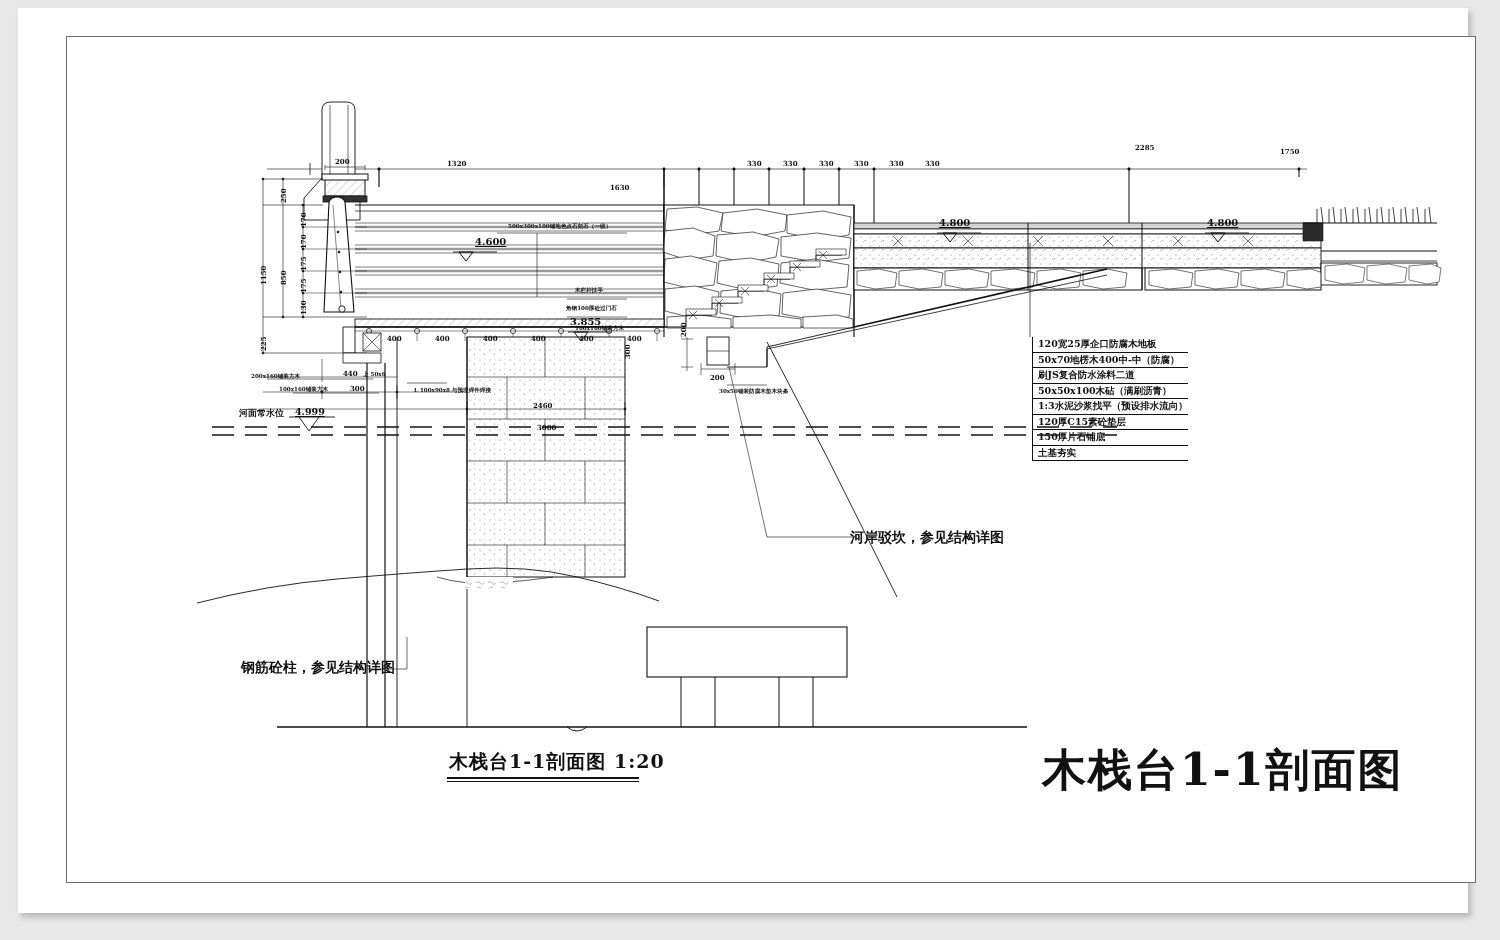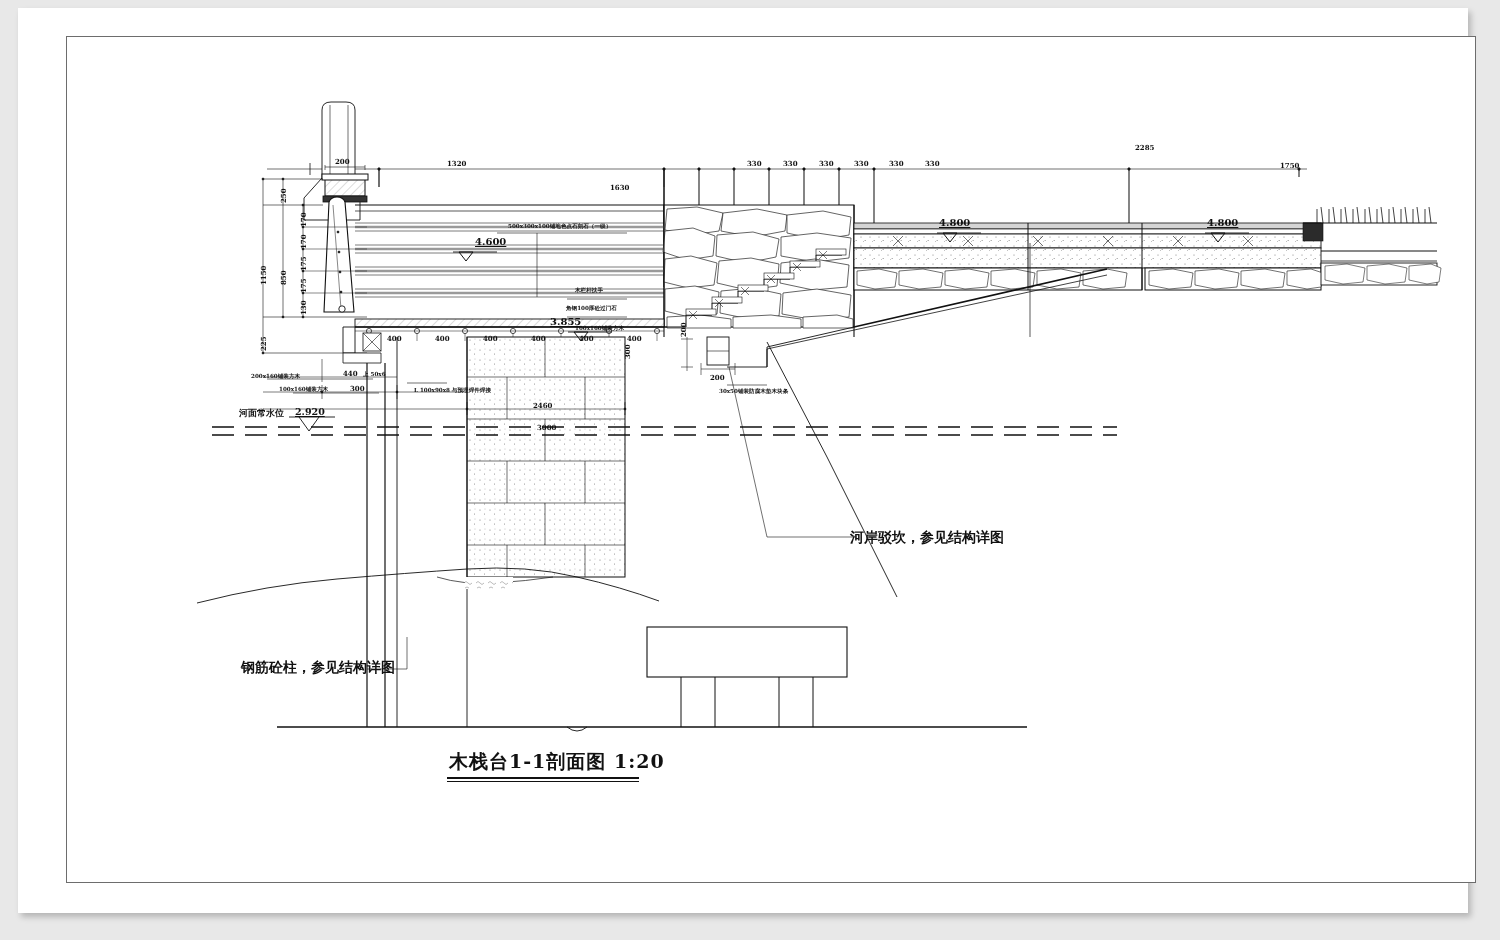--- a/index.html
+++ b/index.html
@@ -497,21 +497,21 @@
 
         <div class="dim" style="left:380px;top:122px;text-align:right;">1320</div>
         <div class="dim" style="left:543px;top:122px;margin-top:24px;">1630</div>
         <div class="dim" style="left:680px;top:122px;">330</div>
         <div class="dim" style="left:716px;top:122px;">330</div>
         <div class="dim" style="left:752px;top:122px;">330</div>
         <div class="dim" style="left:787px;top:122px;">330</div>
         <div class="dim" style="left:822px;top:122px;">330</div>
         <div class="dim" style="left:858px;top:122px;">330</div>
         <div class="dim" style="left:1068px;top:106px;">2285</div>
-        <div class="dim" style="left:1213px;top:124px;">1750</div>
+        <div class="dim" style="left:1213px;top:110px;">1750</div>
 
         <div class="dimv" style="left:212px;top:166px;">250</div>
         <div class="dimv" style="left:192px;top:248px;">1150</div>
         <div class="dimv" style="left:212px;top:248px;">850</div>
         <div class="dimv" style="left:192px;top:314px;">225</div>
         <div class="dimv" style="left:232px;top:190px;">170</div>
         <div class="dimv" style="left:232px;top:212px;">170</div>
         <div class="dimv" style="left:232px;top:234px;">175</div>
         <div class="dimv" style="left:232px;top:256px;">175</div>
         <div class="dimv" style="left:232px;top:278px;">130</div>
@@ -527,39 +527,51 @@
         <div class="dim" style="left:283px;top:347px;">300</div>
         <div class="dim" style="left:466px;top:364px;">2460</div>
         <div class="dim" style="left:470px;top:386px;">3000</div>
 
         <div class="dim" style="left:268px;top:120px;">200</div>
         <div class="dimv" style="left:556px;top:322px;">300</div>
         <div class="dimv" style="left:612px;top:300px;">200</div>
         <div class="dim" style="left:643px;top:336px;">200</div>
 
         <div class="elev" style="left:408px;top:199px;">4.600</div>
-        <div class="elev" style="left:483px;top:279px;text-align:right;">3.855</div>
+        <div class="elev" style="left:503px;top:279px;text-align:right;">3.855</div>
         <div class="elev" style="left:872px;top:180px;">4.800</div>
         <div class="elev" style="left:1140px;top:180px;">4.800</div>
 
         <div class="note" style="left:172px;top:370px;font-size:9px;">河面常水位</div>
-        <div class="elev" style="left:228px;top:369px;font-size:9.5px;">2.920</div>
+        <div class="elev" style="left:228px;top:369px;font-size:9.5px;">4.999</div>
 
         <div class="leadnote" style="left:174px;top:622px;">钢筋砼柱，参见结构详图</div>
         <div class="leadnote" style="left:783px;top:492px;">河岸驳坎，参见结构详图</div>
         <div class="tinynote" style="left:441px;top:186px;">500x300x100铺地色点石刻石（一级）</div>
         <div class="tinynote" style="left:508px;top:250px;">木栏杆扶手</div>
         <div class="tinynote" style="left:499px;top:268px;">角钢100厚砼过门石</div>
         <div class="tinynote" style="left:508px;top:288px;">100x160铺装方木</div>
         <div class="tinynote" style="left:347px;top:350px;">L 100x90x8  与预埋焊件焊接</div>
         <div class="tinynote" style="left:184px;top:336px;">200x160铺装方木</div>
         <div class="tinynote" style="left:212px;top:349px;">100x160铺装方木</div>
         <div class="tinynote" style="left:296px;top:334px;">上  50x6</div>
         <div class="tinynote" style="left:652px;top:351px;">30x50铺装防腐木垫木块条</div>
 
+        <div class="noteblock">
+          <div class="nleader"></div>
+          <div class="nrow">120宽25厚企口防腐木地板</div>
+          <div class="nrow">50x70地楞木400中-中（防腐）</div>
+          <div class="nrow">刷JS复合防水涂料二道</div>
+          <div class="nrow">50x50x100木砧（满刷沥青）</div>
+          <div class="nrow">1:3水泥沙浆找平（预设排水流向）</div>
+          <div class="nrow">120厚C15素砼垫层</div>
+          <div class="nrow">150厚片石铺底</div>
+          <div class="nrow">土基夯实</div>
+        </div>
 
         <div class="lbl-title" id="title-main">木栈台1-1剖面图  1:20</div>
         <div id="title-main-underline"></div>
+        <div class="lbl-title" id="title-big">木栈台1-1剖面图</div>
 
       </div>
     </div>
   </div>
 </div>
 
 </body></html>

